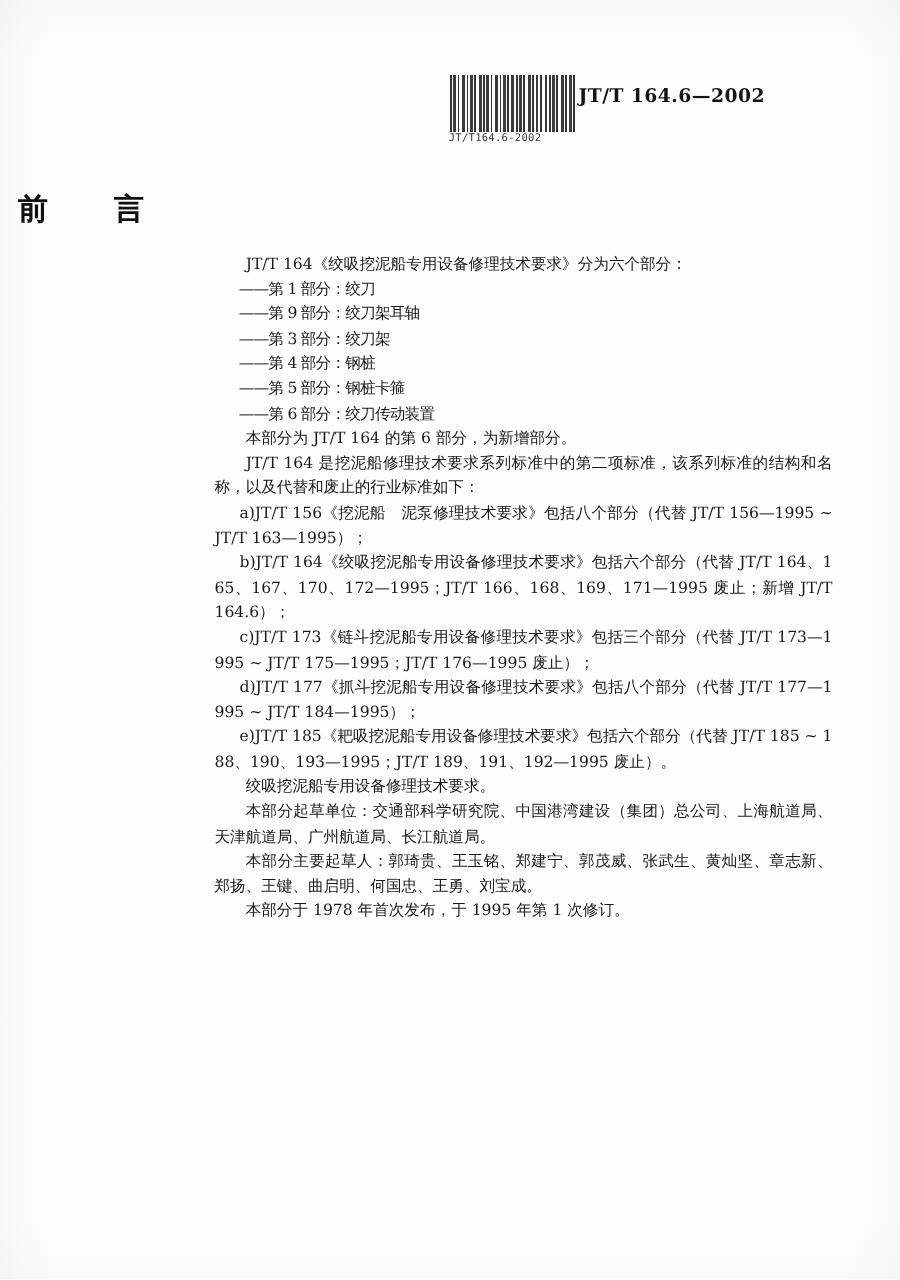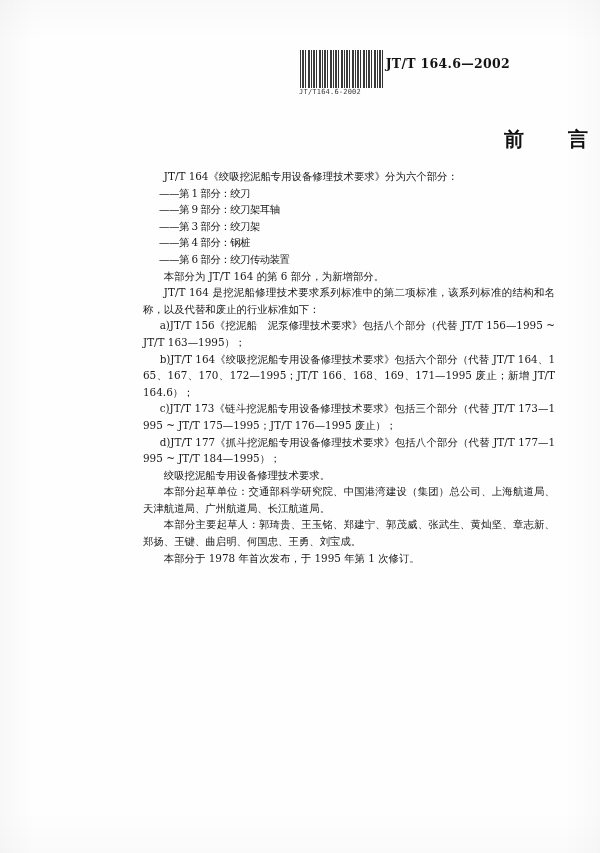--- a/index.html
+++ b/index.html
@@ -86,21 +86,21 @@
     color: #141414;
     white-space: nowrap;
   }
 
   
   .title {
     position: absolute;
     left: 0;
     top: 126px;
     width: 600px;
-    text-align: right;
+    text-align: left;
     font-size: 20px;
     font-weight: bold;
     letter-spacing: 12px;
     text-indent: 12px;
     color: #101010;
   }
 
   
   .body-text {
     position: absolute;
@@ -150,30 +150,32 @@
   <div class="title">前　言</div>
 
   <div class="body-text">
 
     <p class="para">JT/T 164《绞吸挖泥船专用设备修理技术要求》分为六个部分：</p>
 
     <p class="list-item dash-lead">——第 1 部分：绞刀</p>
     <p class="list-item dash-lead">——第 9 部分：绞刀架耳轴</p>
     <p class="list-item dash-lead">——第 3 部分：绞刀架</p>
     <p class="list-item dash-lead">——第 4 部分：钢桩</p>
+    <p class="list-item dash-lead">——第 5 部分：钢桩卡箍</p>
     <p class="list-item dash-lead">——第 6 部分：绞刀传动装置</p>
 
     <p class="para">本部分为 JT/T 164 的第 6 部分，为新增部分。</p>
 
     <p class="para">JT/T 164 是挖泥船修理技术要求系列标准中的第二项标准，该系列标准的结构和名称，以及代替和废止的行业标准如下：</p>
 
     <p class="lettered">a)JT/T 156《挖泥船　泥泵修理技术要求》包括八个部分（代替 JT/T 156—1995 ~ JT/T 163—1995）；</p>
     <p class="lettered">b)JT/T 164《绞吸挖泥船专用设备修理技术要求》包括六个部分（代替 JT/T 164、165、167、170、172—1995；JT/T 166、168、169、171—1995 废止；新增 JT/T 164.6）；</p>
     <p class="lettered">c)JT/T 173《链斗挖泥船专用设备修理技术要求》包括三个部分（代替 JT/T 173—1995 ~ JT/T 175—1995；JT/T 176—1995 废止）；</p>
     <p class="lettered">d)JT/T 177《抓斗挖泥船专用设备修理技术要求》包括八个部分（代替 JT/T 177—1995 ~ JT/T 184—1995）；</p>
+    <p class="lettered">e)JT/T 185《耙吸挖泥船专用设备修理技术要求》包括六个部分（代替 JT/T 185 ~ 188、190、193—1995；JT/T 189、191、192—1995 废止）。</p>
 
     <p class="para">绞吸挖泥船专用设备修理技术要求。</p>
 
     <p class="para">本部分起草单位：交通部科学研究院、中国港湾建设（集团）总公司、上海航道局、天津航道局、广州航道局、长江航道局。</p>
 
     <p class="para">本部分主要起草人：郭琦贵、王玉铭、郑建宁、郭茂威、张武生、黄灿坚、章志新、郑扬、王键、曲启明、何国忠、王勇、刘宝成。</p>
 
     <p class="para">本部分于 1978 年首次发布，于 1995 年第 1 次修订。</p>
 
   </div>

